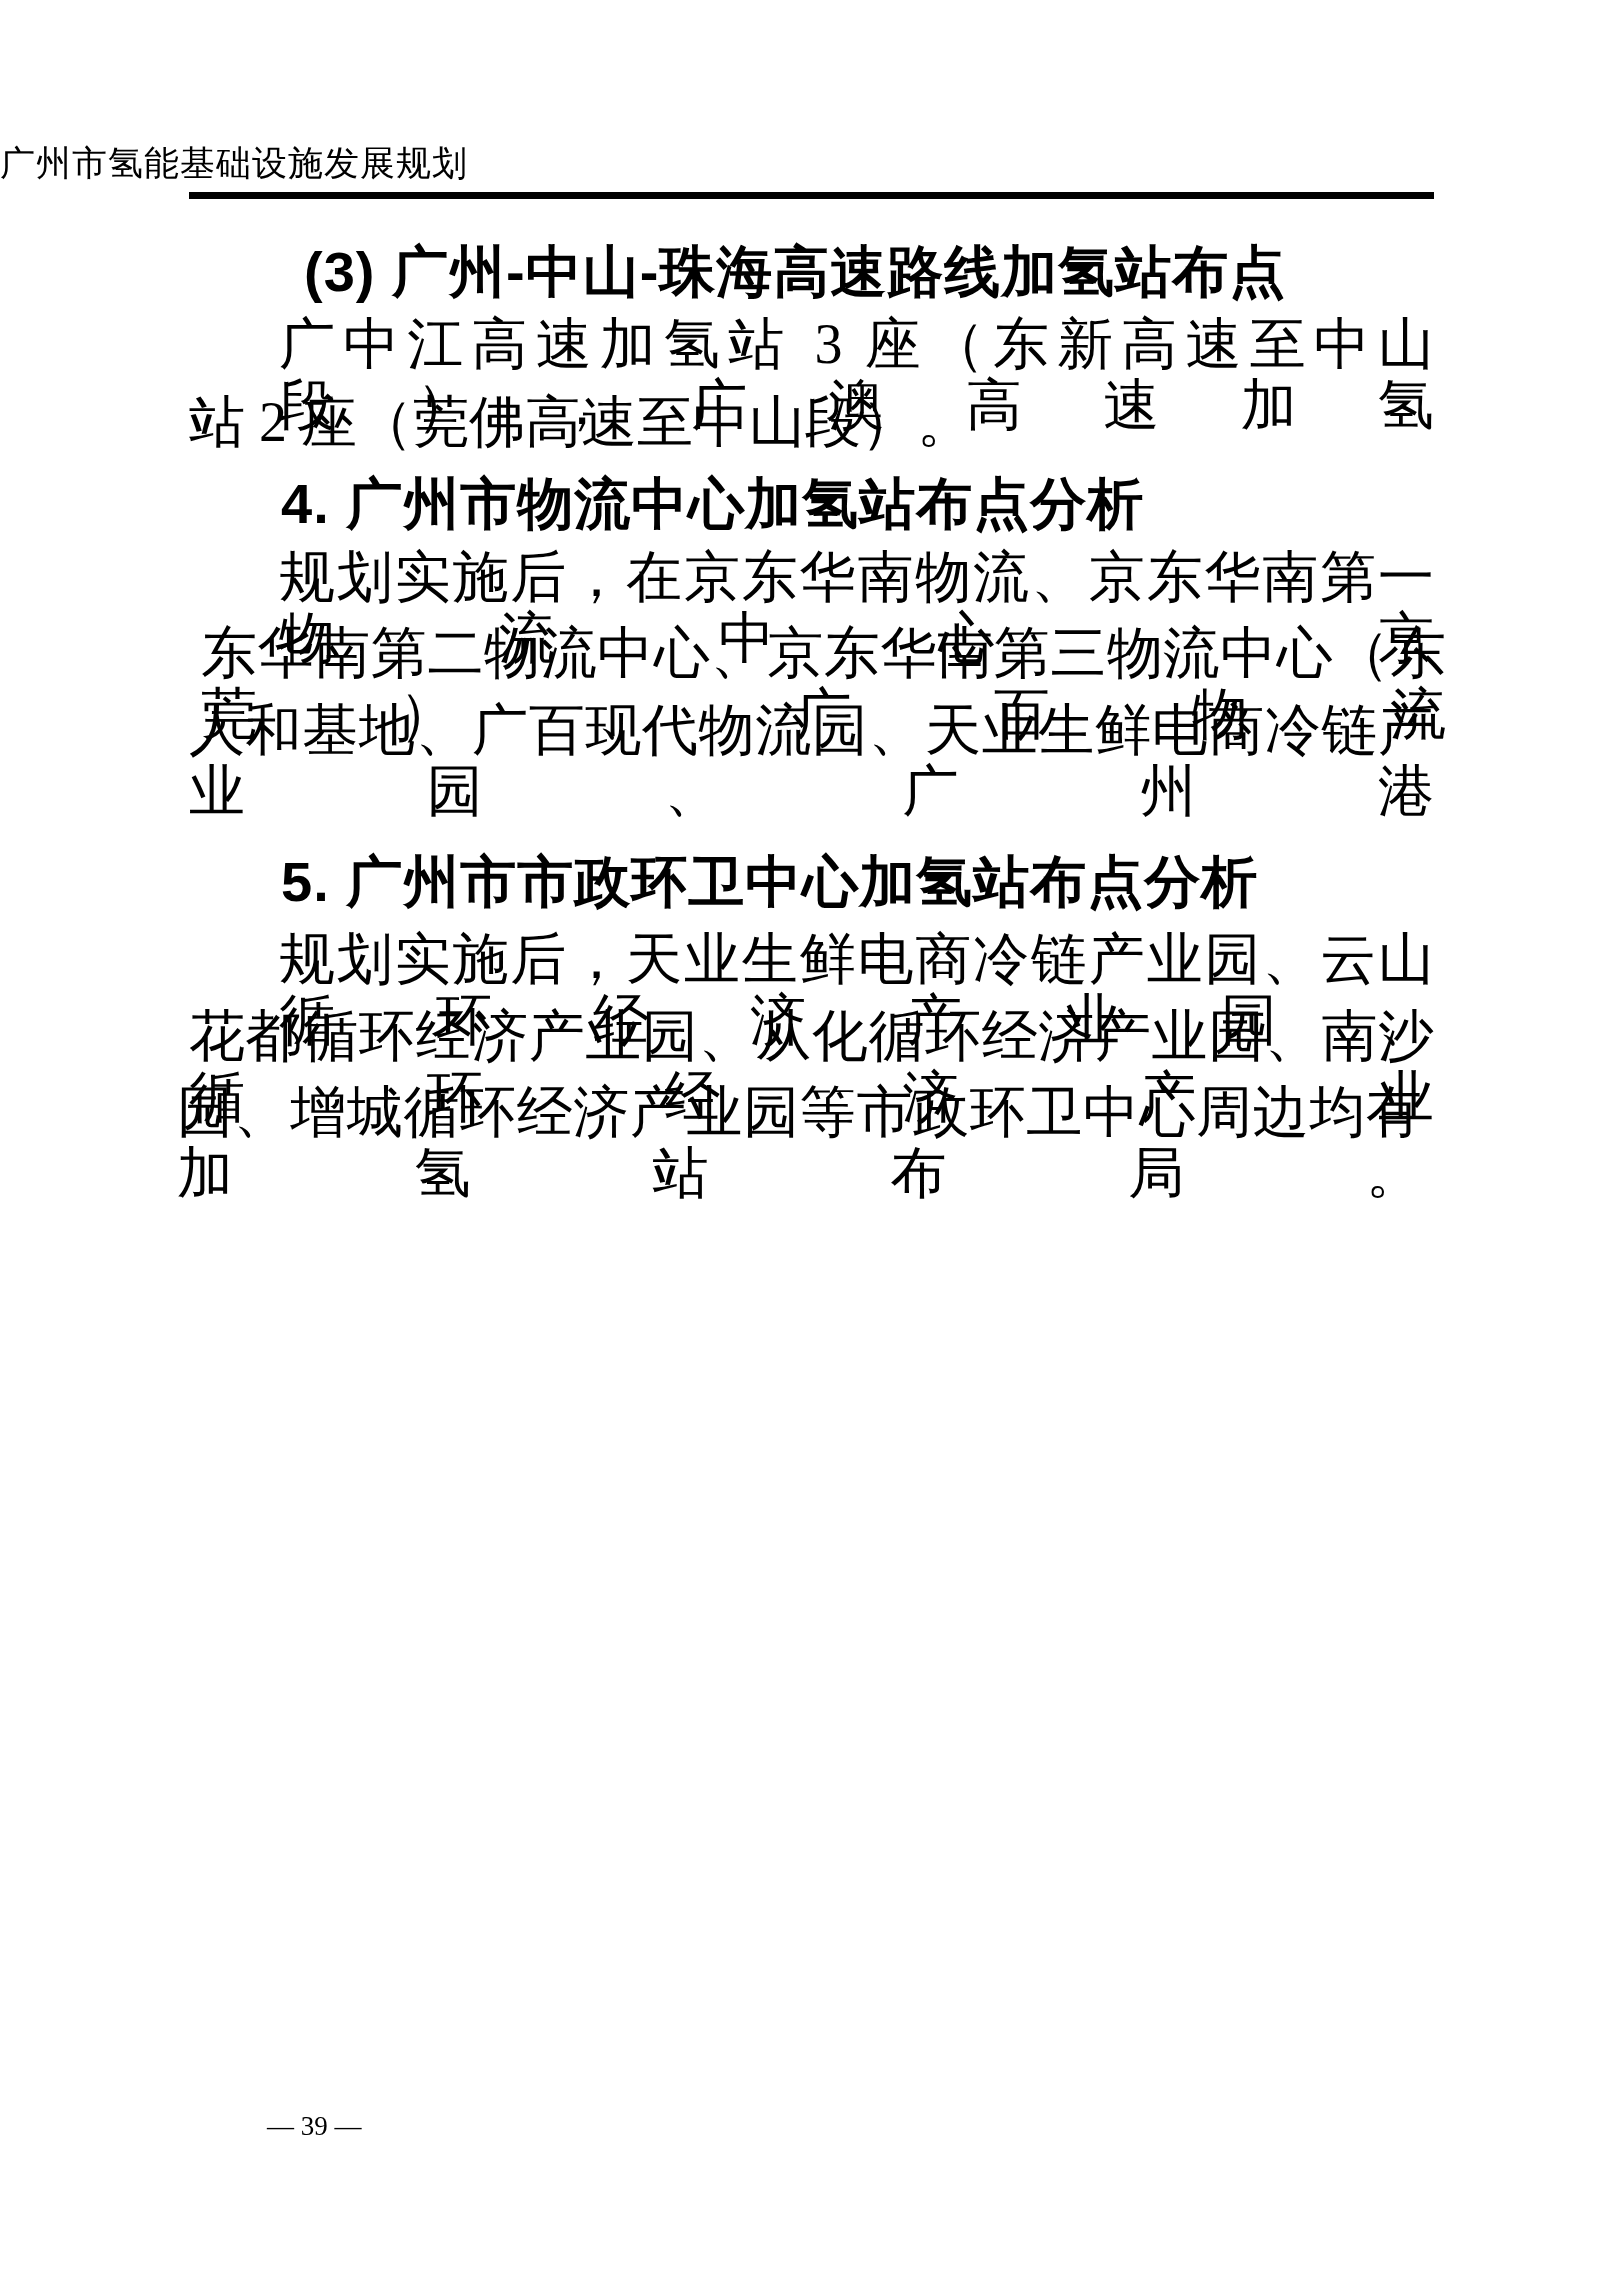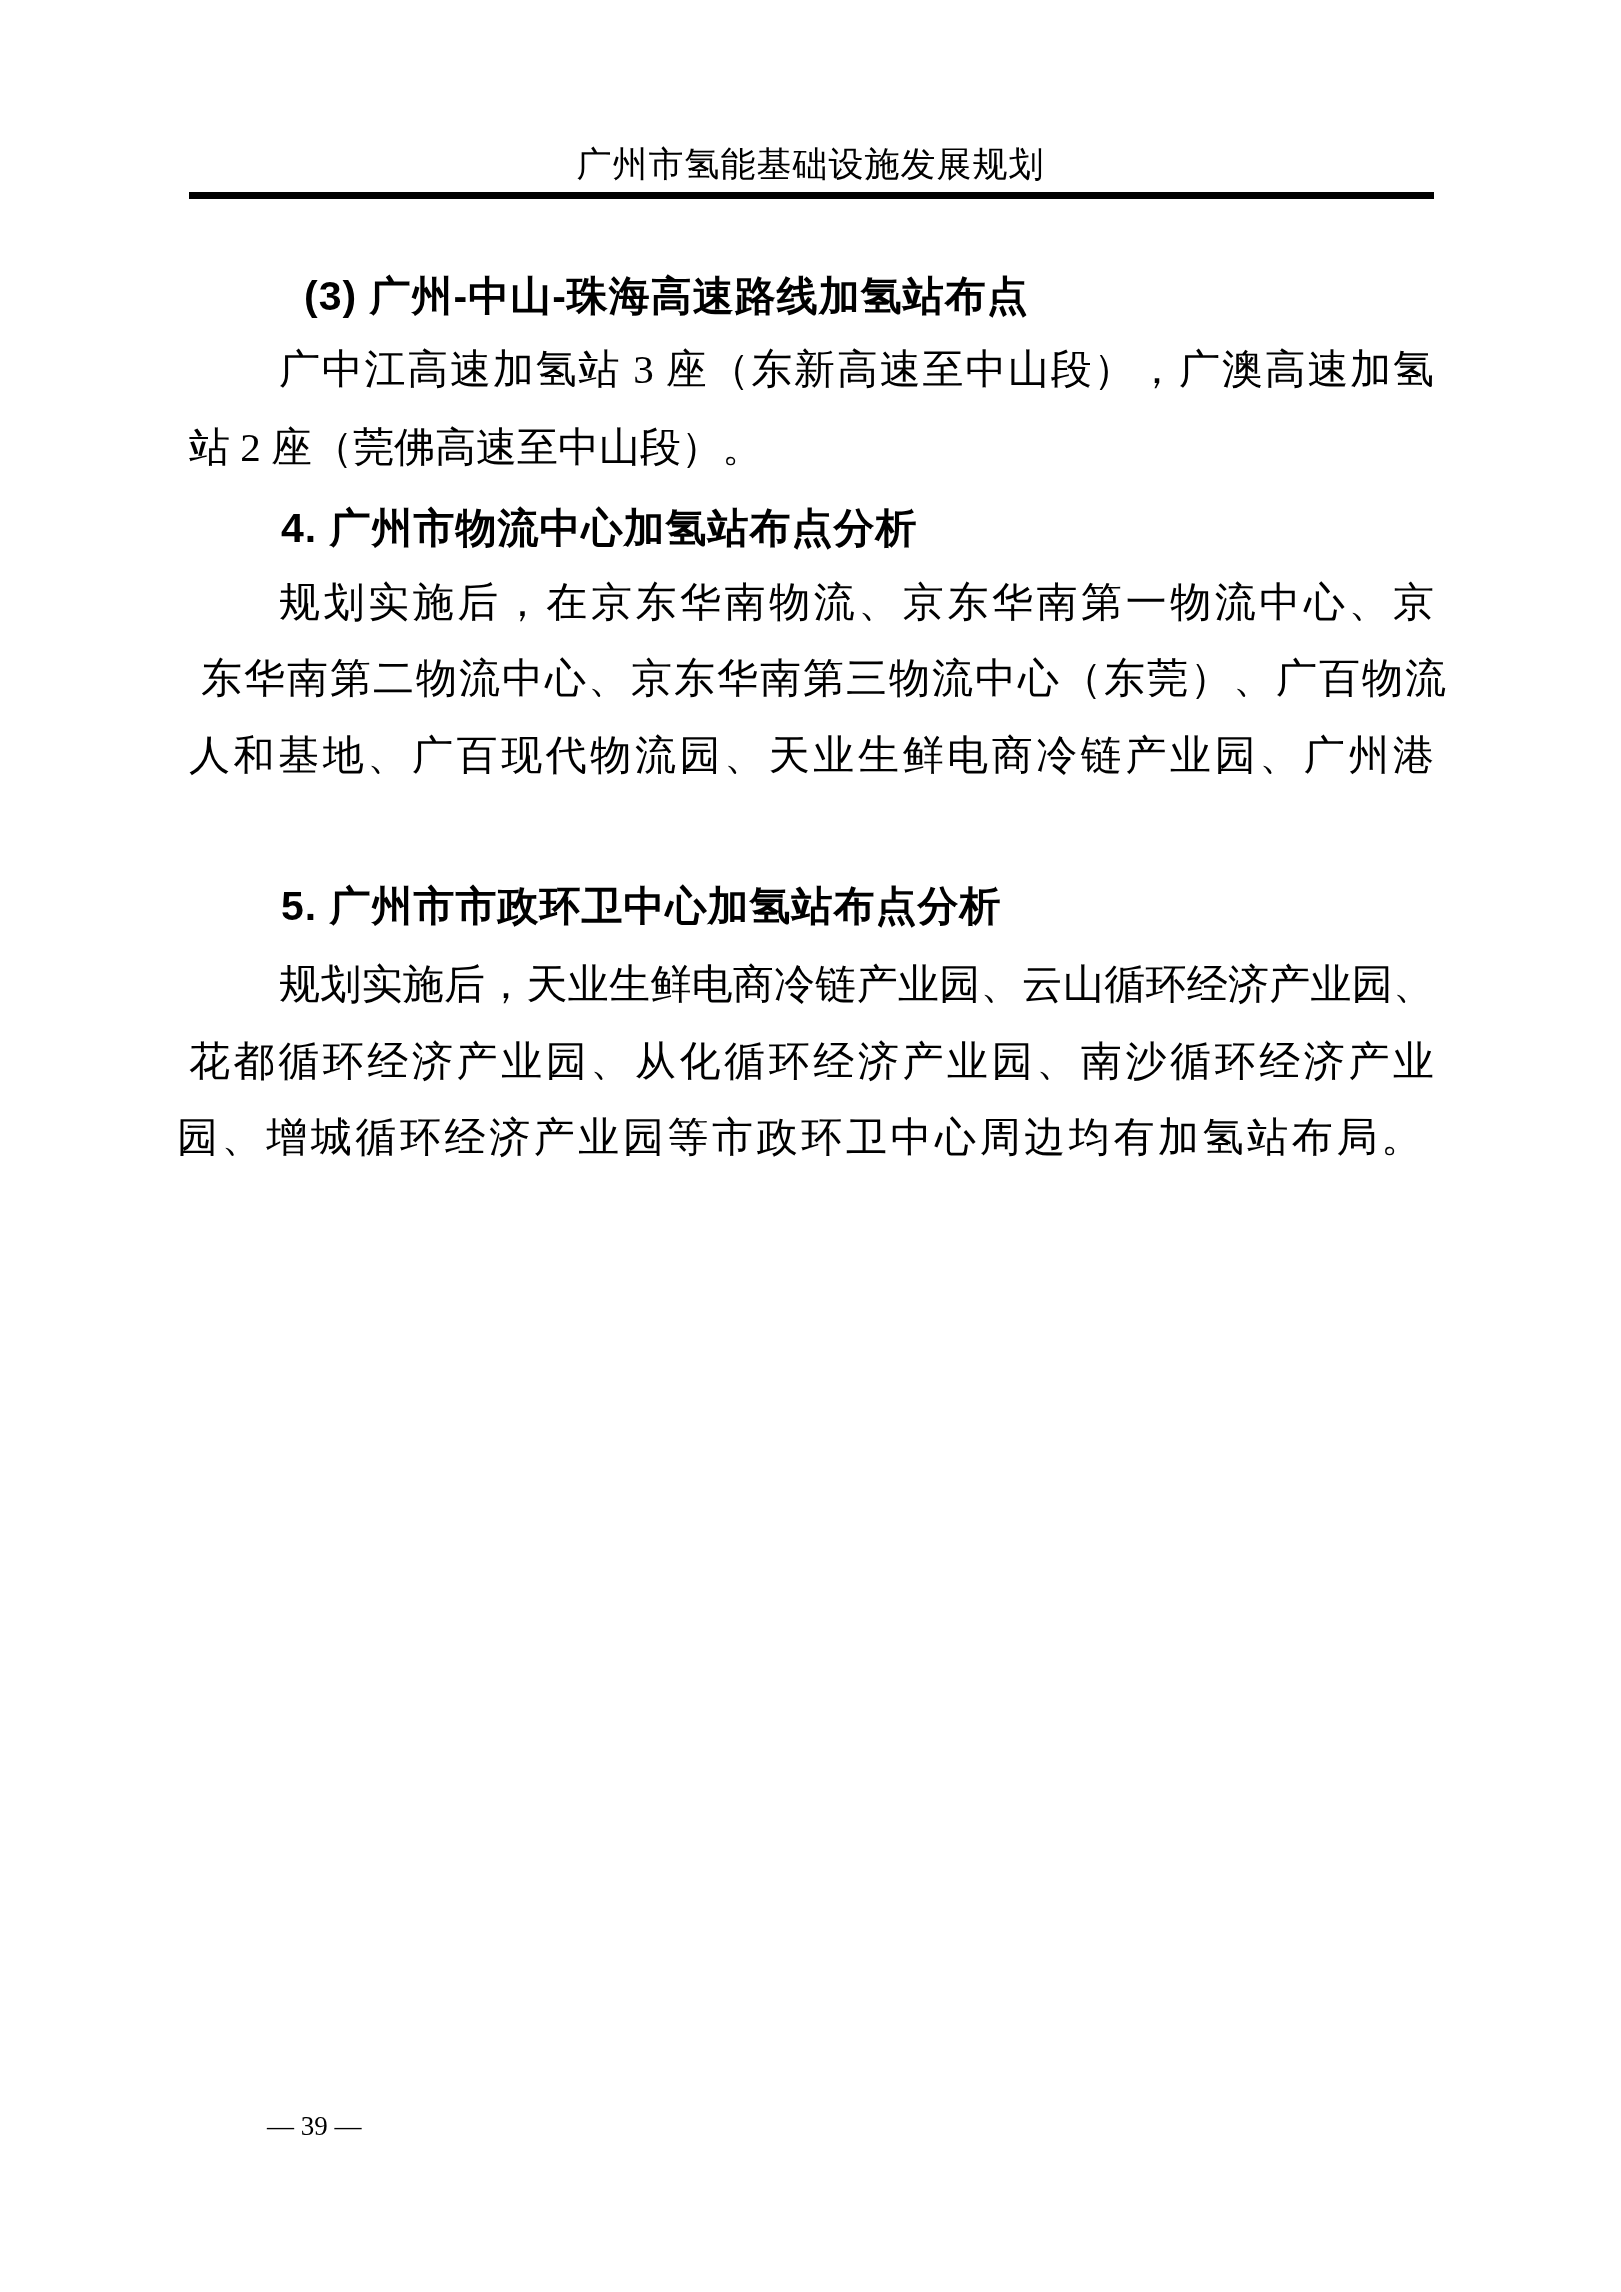--- a/index.html
+++ b/index.html
@@ -11,38 +11,37 @@
     position: relative;
     overflow: hidden;
   }
   .page {
     position: absolute; inset: 0;
     background: #ffffff;
   }
   .header-title {
     position: absolute;
     top: 140px; left: 0; right: 0;
-    text-align: center;
+    text-align: left;
     font-size: 35px;
     line-height: 47px;
-    font-family: Liberation Sans, sans-serif;
+    font-family: Liberation Serif, serif;
     letter-spacing: 1px;
   }
   .header-rule {
     position: absolute;
     top: 192px; left: 189px;
     width: 1245px; height: 6.9px;
     background: #000000;
   }
   .txt {
     position: absolute;
-    font-size: 41px;
+    font-size: 56px;
     line-height: 61px;
     white-space: nowrap;
-    margin-top: 25px;
   }
   .heading {
     font-family: "Liberation Sans", sans-serif;
     font-weight: 700;
     letter-spacing: 1px;
   }
   .just {
     white-space: normal;
     text-align: justify;
     text-align-last: justify;

